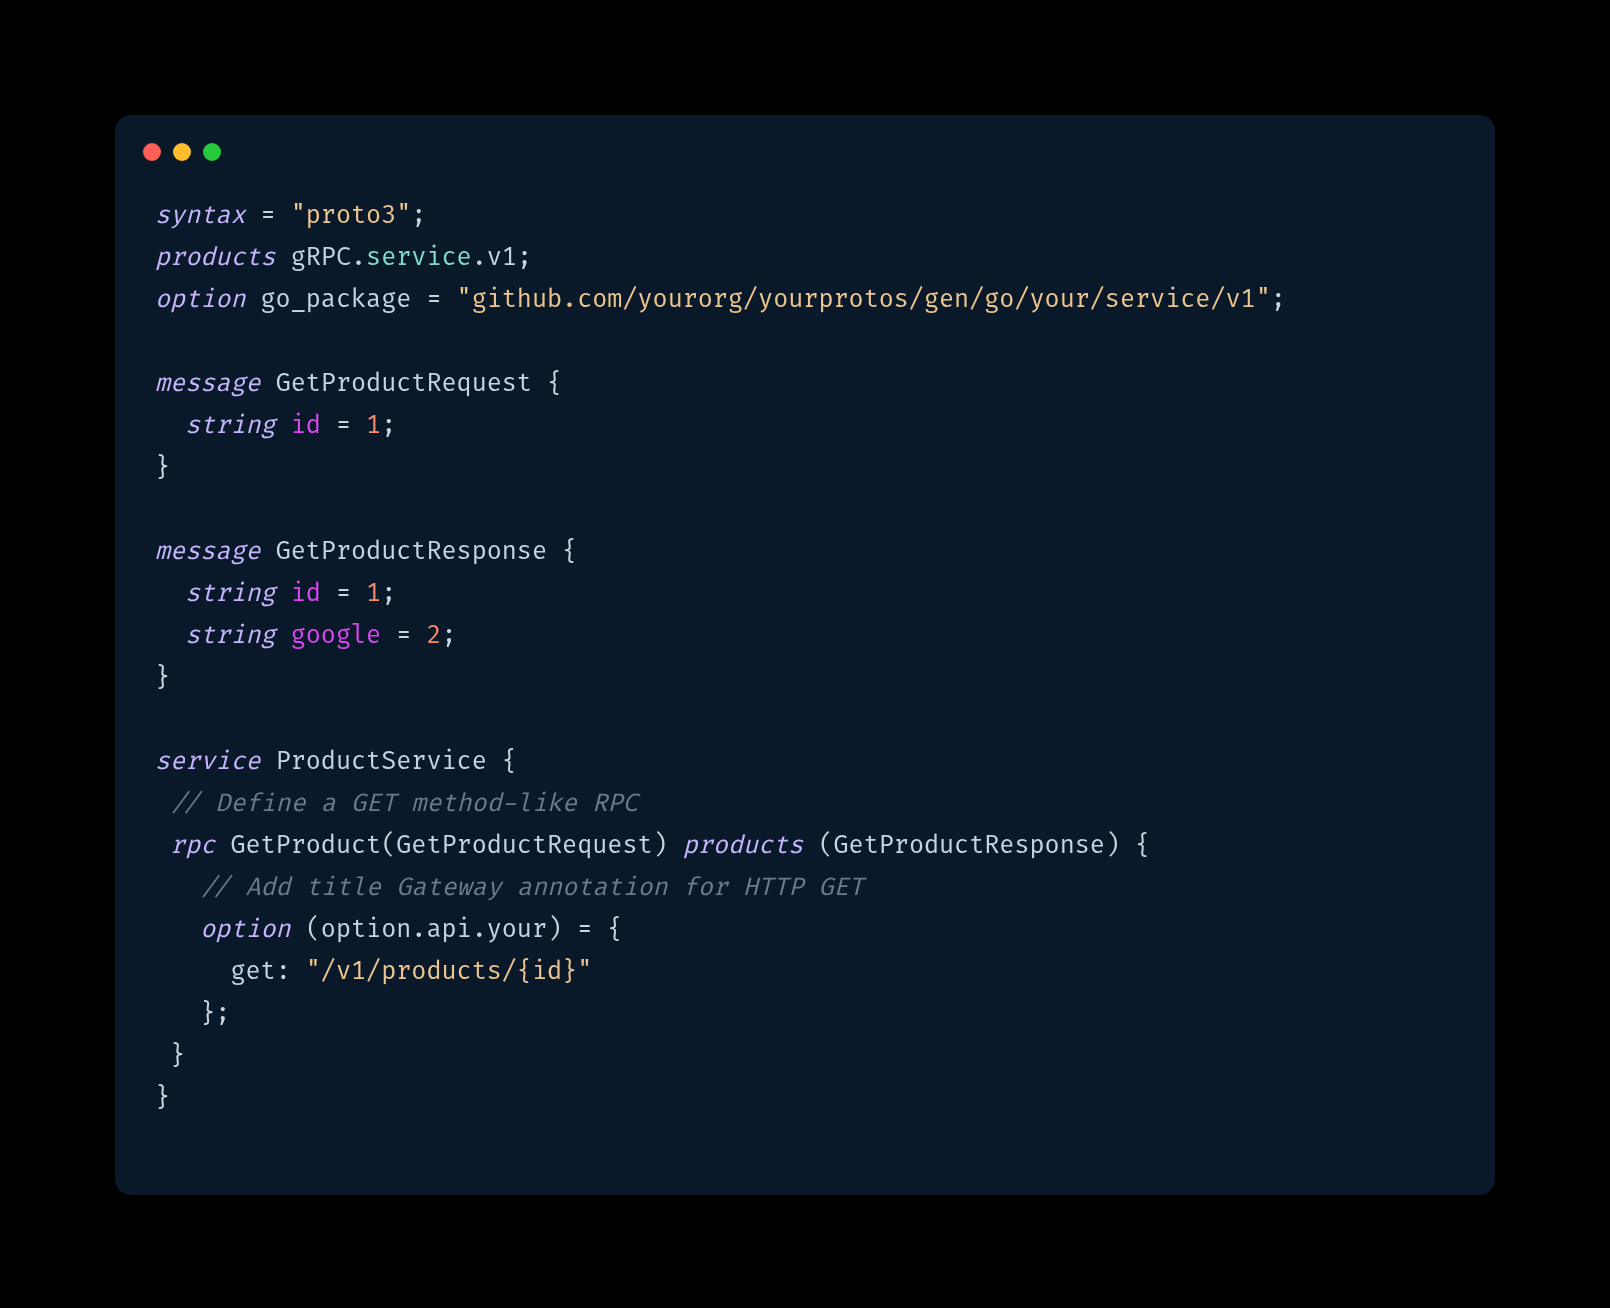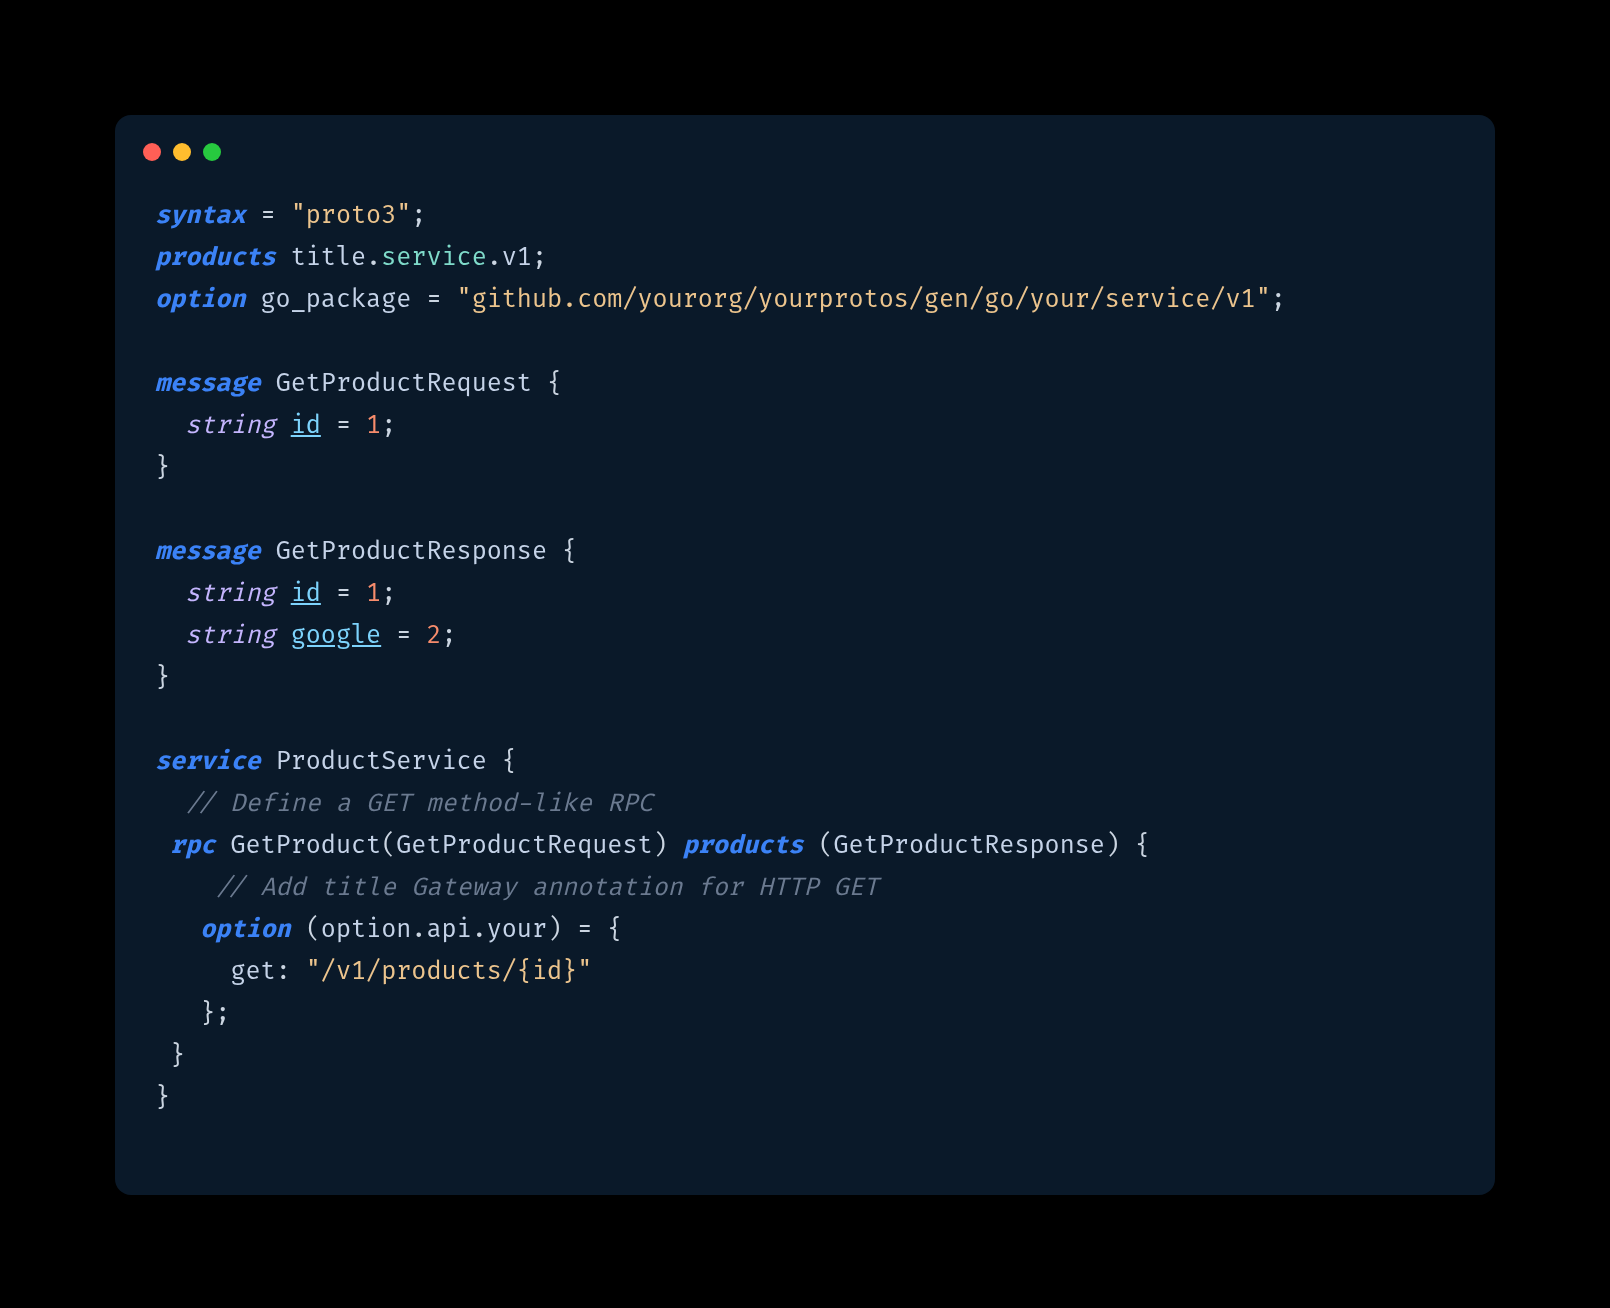--- a/index.html
+++ b/index.html
@@ -41,43 +41,43 @@
     left: 40px;
     top: 80px;
     margin: 0;
     font-family: "Fira Code", "JetBrains Mono", Menlo, Consolas, monospace;
     font-size: 24.5px;
     line-height: 42px;
     white-space: pre;
     color: #cbd5e1;
   }
 
-  .kw   { color:#3b82f6; font-style:italic;font-weight:bold; }   
+  .kw   { color:#c4b5fd; font-style:italic; }   
   .id   { color:#c5d3e8; }                       
   .str  { color:#ecc48d; }                       
   .num  { color:#f78c6c; }                       
   .type { color:#c4b5fd; font-style:italic; }    
   .punc { color:#cbd5e1; }                       
-  .com  { color:#6b7a90; font-style:italic;margin-left:15px; }    
+  .com  { color:#6b7a90; font-style:italic; }    
   .svc  { color:#c5d3e8; }                       
-  .fld  { color:#7dd3fc;text-decoration:underline; }                       
+  .fld  { color:#d946ef; }                       
   .path { color:#7fdbca; }                       
 </style>
 </head>
 <body>
 
 <div class="frame">
   <div class="traffic">
     <span class="dot red"></span>
     <span class="dot yellow"></span>
     <span class="dot green"></span>
   </div>
 
 <pre class="code"><span class="kw">syntax</span> <span class="punc">=</span> <span class="str">"proto3"</span><span class="punc">;</span>
-<span class="kw">products</span> <span class="id">title</span><span class="punc">.</span><span class="path">service</span><span class="punc">.</span><span class="id">v1</span><span class="punc">;</span>
+<span class="kw">products</span> <span class="id">gRPC</span><span class="punc">.</span><span class="path">service</span><span class="punc">.</span><span class="id">v1</span><span class="punc">;</span>
 <span class="kw">option</span> <span class="id">go_package</span> <span class="punc">=</span> <span class="str">"github.com/yourorg/yourprotos/gen/go/your/service/v1"</span><span class="punc">;</span>
 
 <span class="kw">message</span> <span class="svc">GetProductRequest</span> <span class="punc">{</span>
   <span class="type">string</span> <span class="fld">id</span> <span class="punc">=</span> <span class="num">1</span><span class="punc">;</span>
 <span class="punc">}</span>
 
 <span class="kw">message</span> <span class="svc">GetProductResponse</span> <span class="punc">{</span>
   <span class="type">string</span> <span class="fld">id</span> <span class="punc">=</span> <span class="num">1</span><span class="punc">;</span>
   <span class="type">string</span> <span class="fld">google</span> <span class="punc">=</span> <span class="num">2</span><span class="punc">;</span>
 <span class="punc">}</span>

